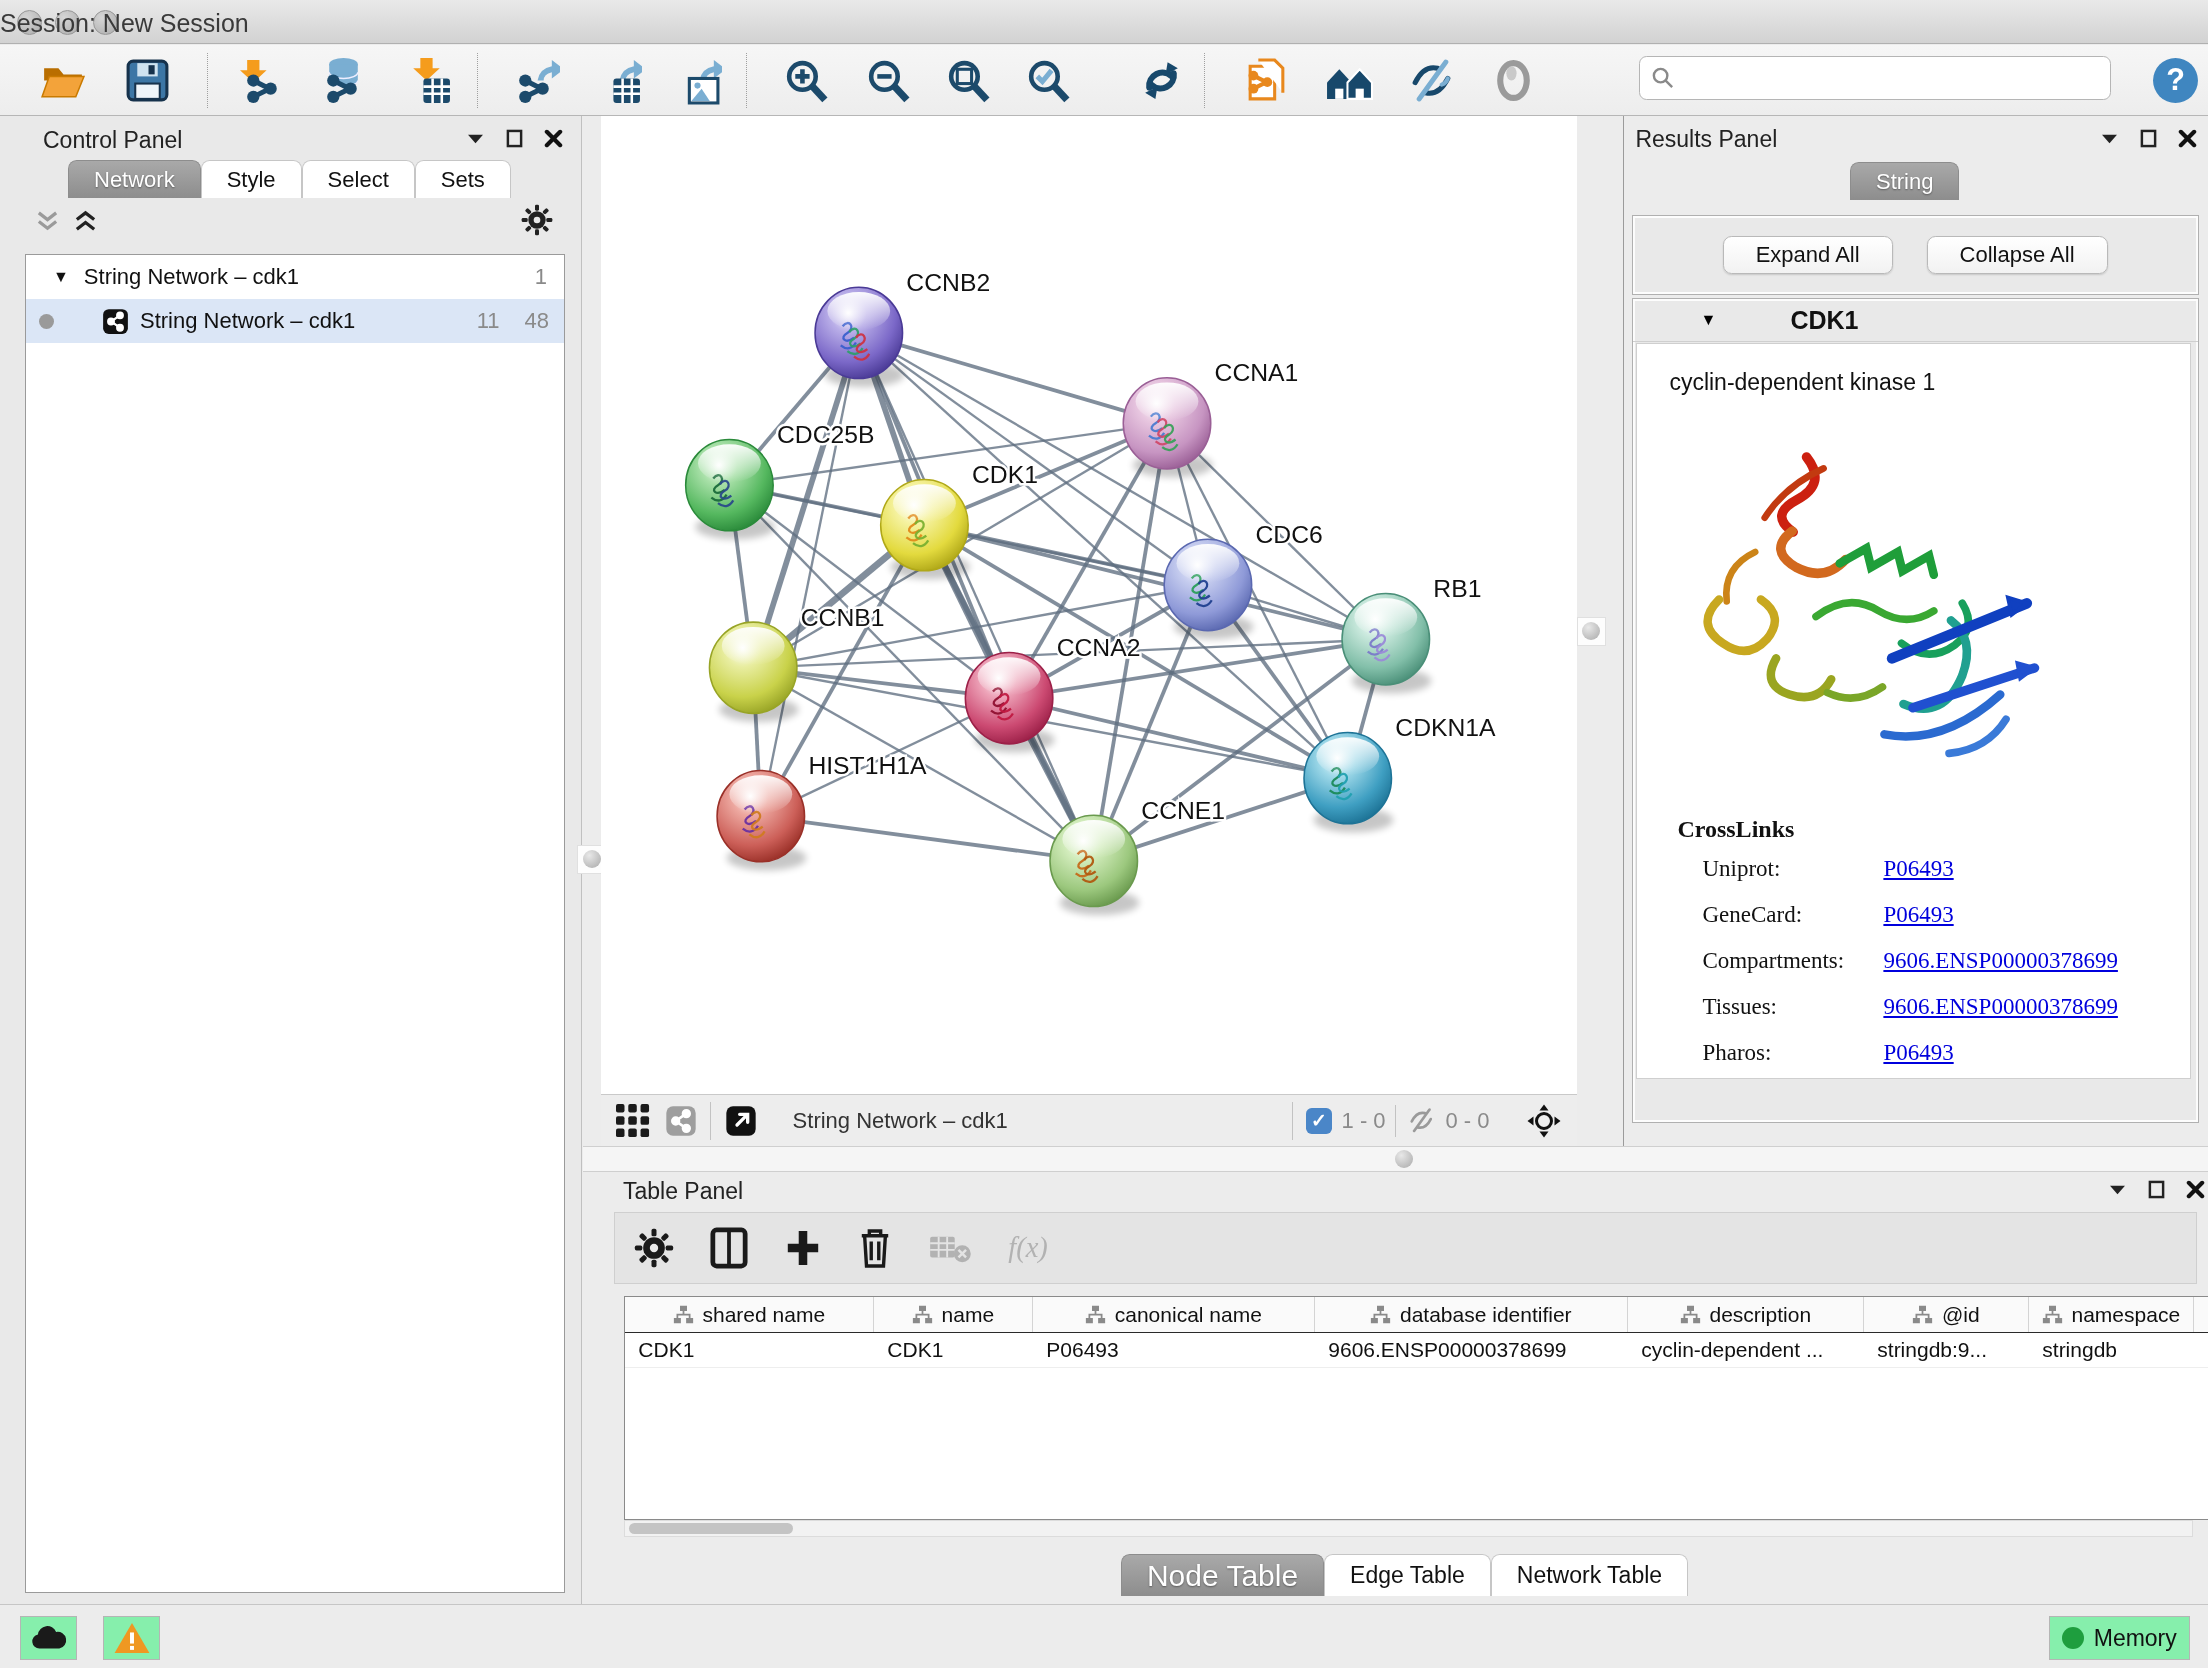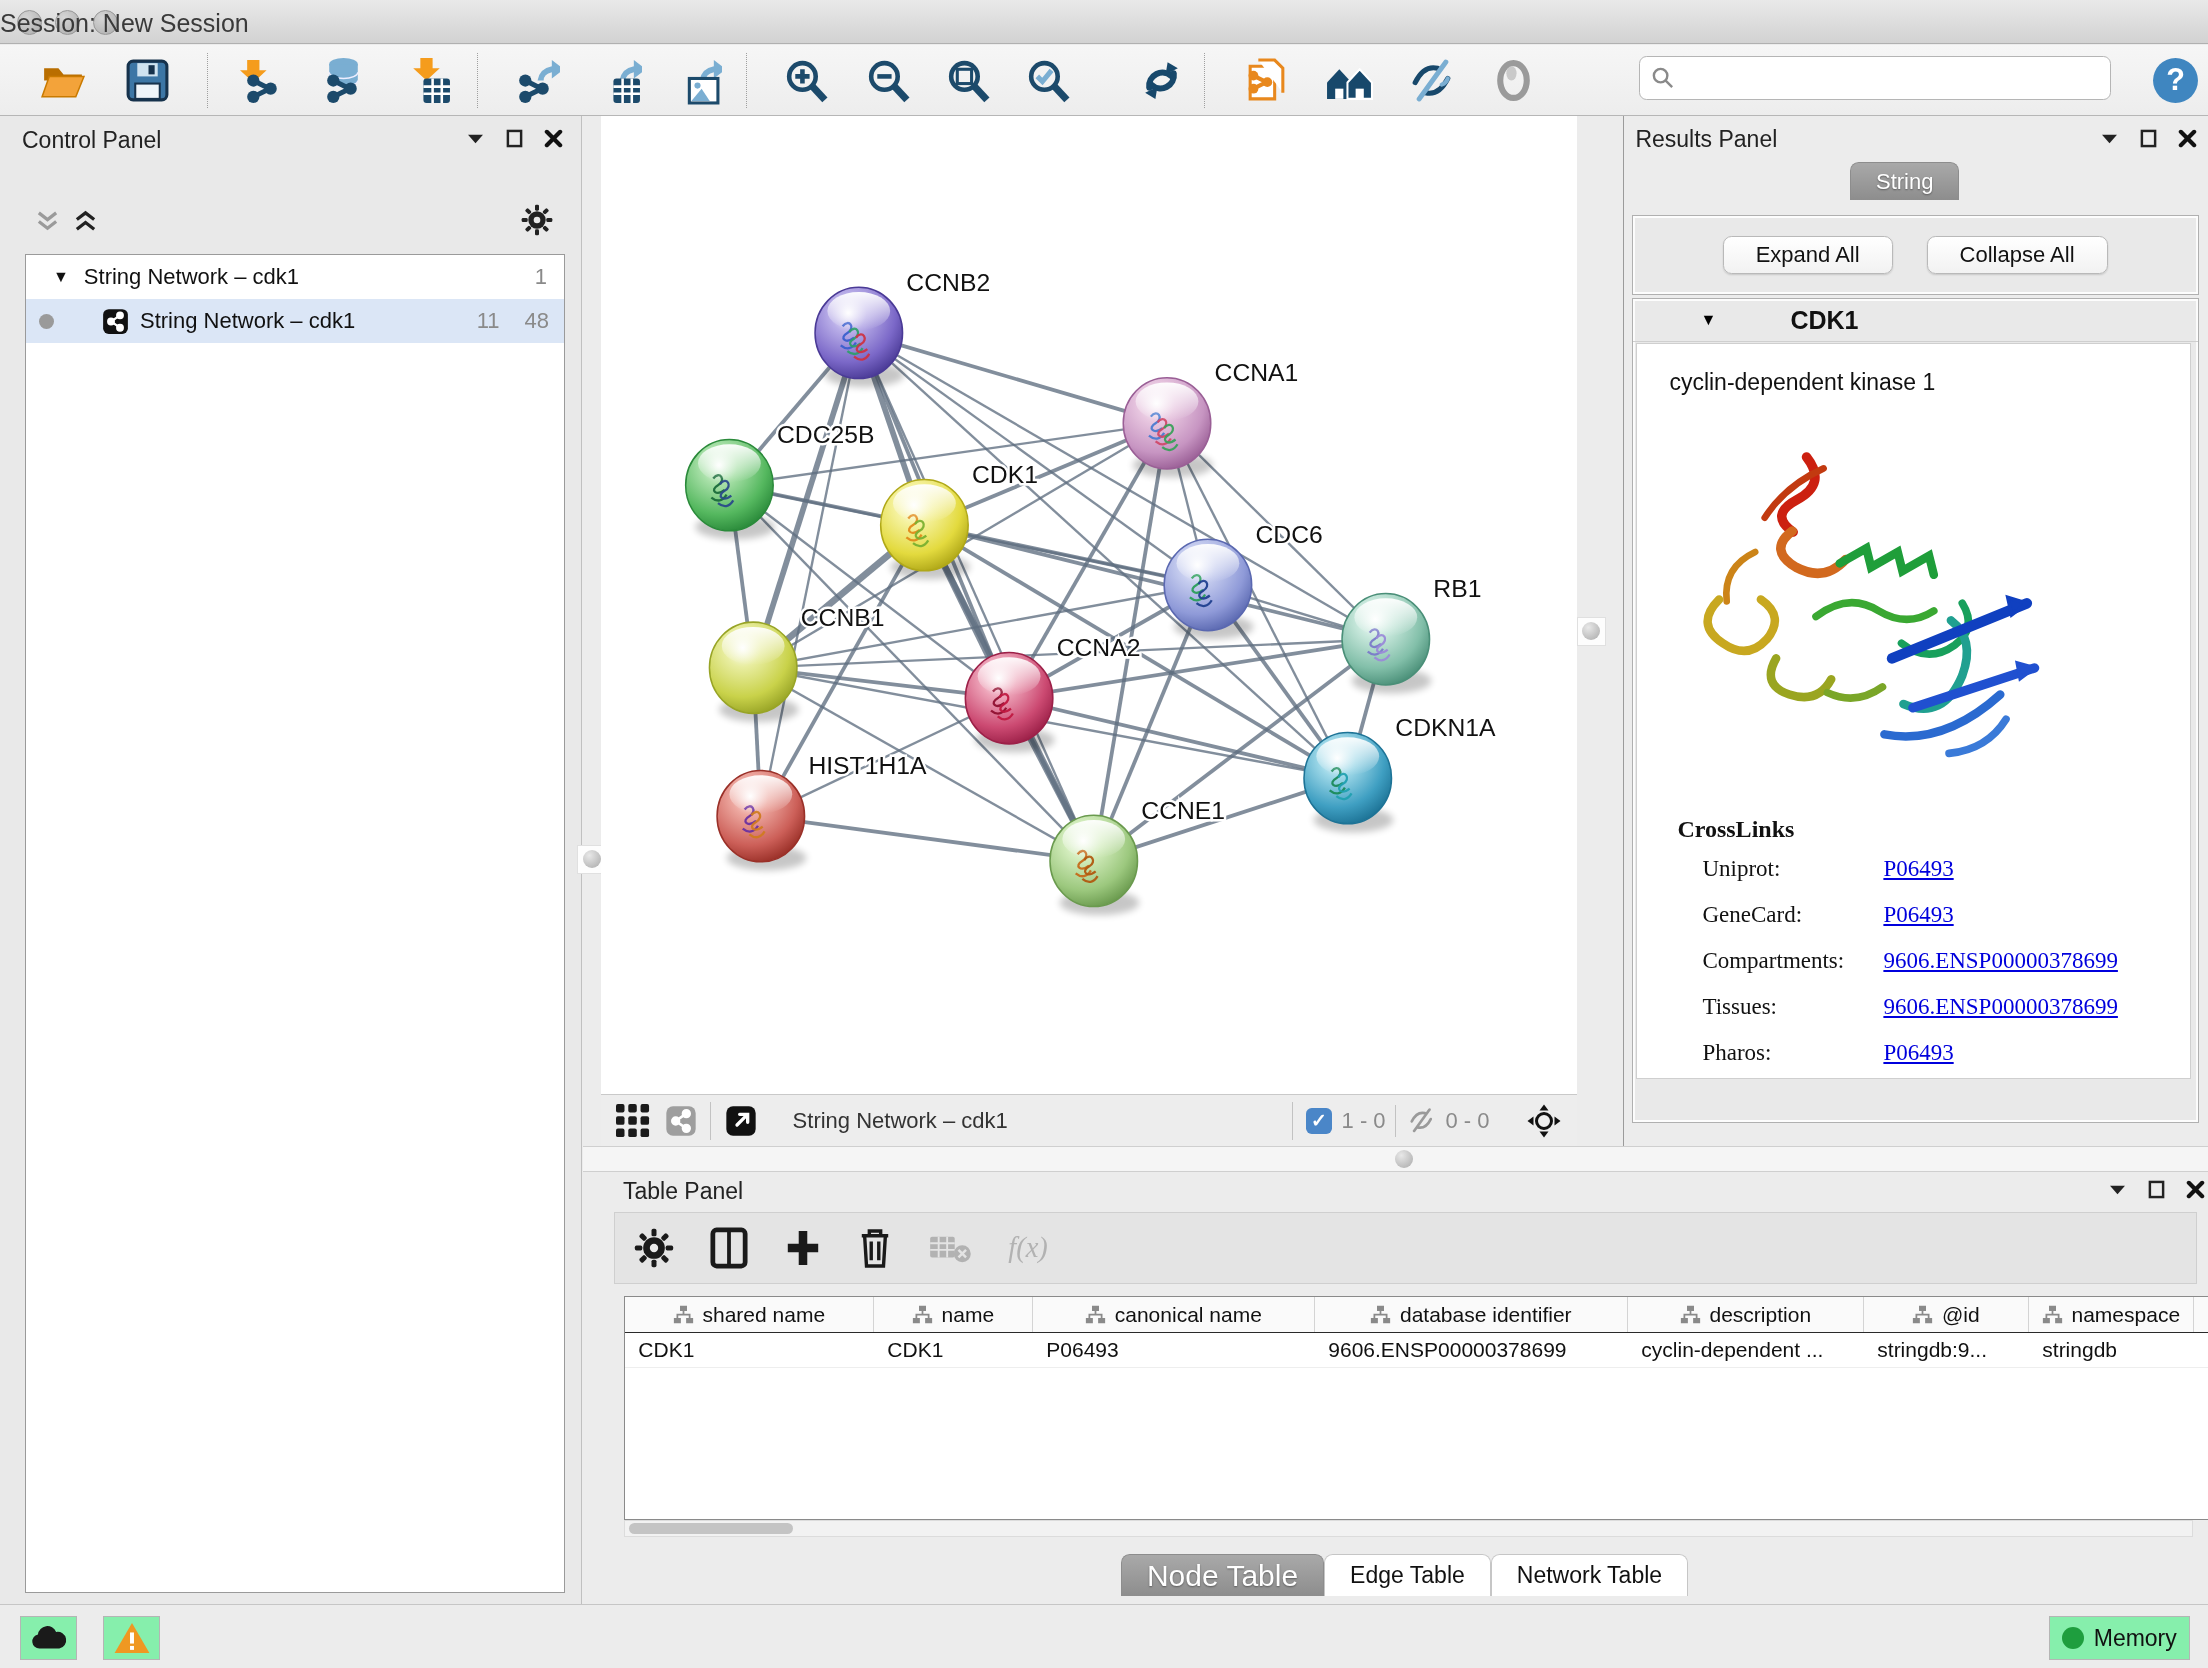--- a/index.html
+++ b/index.html
@@ -325,38 +325,44 @@
         </svg>
       </span>
     </div>
     <div class="abs tb-sep" style="left: 207px;"></div>
     <div class="abs tb-sep" style="left: 477px;"></div>
     <div class="abs tb-sep" style="left: 746px;"></div>
     <div class="abs tb-sep" style="left: 1204px;"></div>
   </div>
 
 <div id="control-panel" class="abs">
-  <div class="abs panel-title" style="left:22px;top:11.4px">Control Panel</div>
+  <div class="abs panel-title" style="left:43px;top:11.4px">Control Panel</div>
   <div class="abs panel-ctls" style="left:466px;top:13.3px">
     <span class="ctl-float">
         <svg width="19" height="15" viewBox="0 0 20 16">
           <path d="M2 4 L18 4 L10 13 Z" fill="#222"></path>
         </svg>
       </span>
     <span class="ctl-restore">
         <svg width="17" height="19" viewBox="0 0 18 20">
           <rect x="2" y="2" width="14" height="16" fill="none" stroke="#222" stroke-width="2.6"></rect>
         </svg>
       </span>
     <span class="ctl-close">
         <svg width="19" height="19" viewBox="0 0 20 20">
           <path d="M3 3 L17 17 M17 3 L3 17" stroke="#111" stroke-width="4.4" stroke-linecap="round"></path>
         </svg>
       </span>
   </div>
+  <div class="abs" id="cp-tabs" style="left:68px;top:44px;display:flex">
+      <div class="tab sel">Network</div>
+      <div class="tab">Style</div>
+      <div class="tab">Select</div>
+      <div class="tab">Sets</div>
+    </div>
 
   <div class="abs" style="left:34px;top:93px;display:flex;gap:11.4px">
     <span class="chev-dn">
         <svg width="27" height="25" viewBox="0 0 28 26">
           <g fill="none" stroke="#9a9a9a" stroke-width="3.4">
             <path d="M5 4 l9 7 9 -7"></path>
             <path d="M5 13 l9 7 9 -7"></path>
           </g>
         </svg>
       </span>

